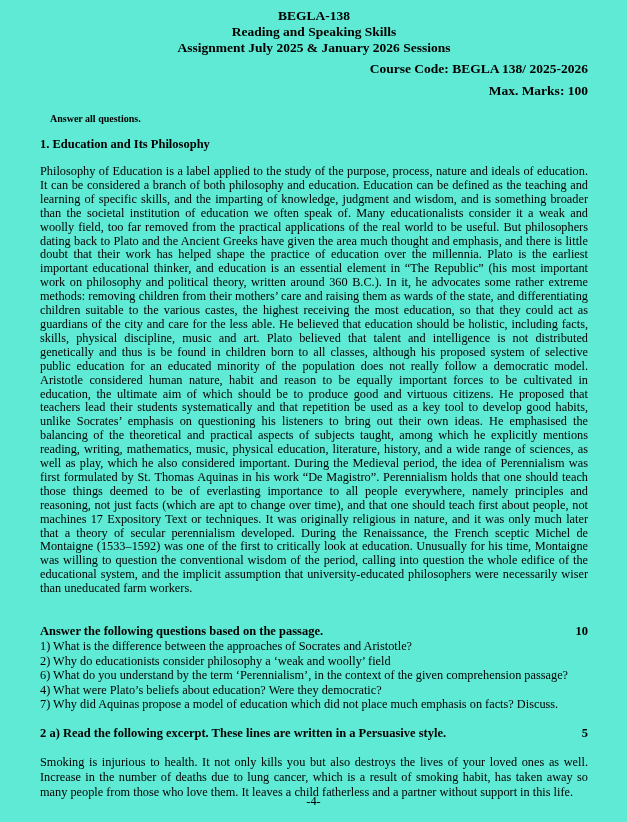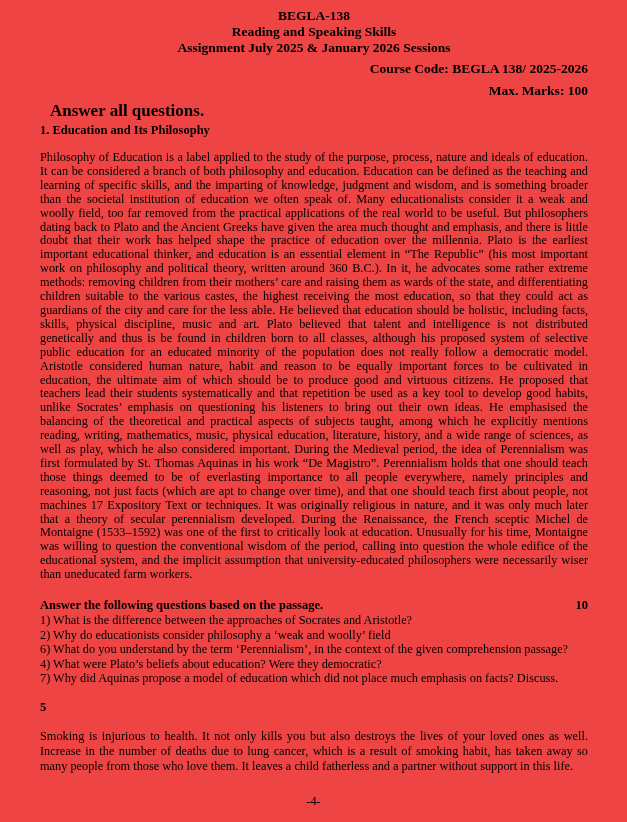--- a/index.html
+++ b/index.html
@@ -5,21 +5,21 @@
   html, body {
     margin: 0;
     padding: 0;
     background: #ffffff;
   }
   .page {
     position: relative;
     width: 627px;
     height: 822px;
     margin: 0 auto;
-    background: #ef4444;
+    background: #5eead4;
     color: #000000;
     font-family: "Liberation Serif", "DejaVu Serif", serif;
     box-sizing: border-box;
     padding: 8px 39px 0 40px;
     overflow: hidden;
   }
   .header-center {
     text-align: center;
     font-weight: bold;
     font-size: 13.5px;
@@ -27,47 +27,47 @@
   }
   .right-line {
     text-align: right;
     font-weight: bold;
     font-size: 13.5px;
     line-height: 16px;
   }
   .course-code-line { margin-top: 5px; }
   .max-marks-line   { margin-top: 6px; }
   .instruction {
-    margin-top: 4px;
+    margin-top: 12px;
     padding-left: 10px;
     font-weight: bold;
-    font-size: 17px;
+    font-size: 10px;
     line-height: 15px;
   }
   .section-heading {
-    margin-top: 5px;
+    margin-top: 11px;
     font-weight: bold;
     font-size: 12.5px;
     line-height: 15px;
   }
   .passage {
     margin-top: 13px;
     text-align: justify;
     font-size: 12.3px;
     line-height: 13.9px;
   }
   .heading-row {
     display: flex;
     justify-content: space-between;
     align-items: baseline;
     font-weight: bold;
     font-size: 12.5px;
     line-height: 15px;
   }
-  .questions-heading-row { margin-top: 16px; }
+  .questions-heading-row { margin-top: 28px; }
   .q2a-row { margin-top: 14px; }
   .questions-list {
     font-size: 12.3px;
     line-height: 14.6px;
   }
   .excerpt {
     margin-top: 14px;
     text-align: justify;
     font-size: 12.3px;
     line-height: 15px;
@@ -108,20 +108,21 @@
 
   <div class="questions-list">
     <div>1) What is the difference between the approaches of Socrates and Aristotle?</div>
     <div>2) Why do educationists consider philosophy a ‘weak and woolly’ field</div>
     <div>6) What do you understand by the term ‘Perennialism’, in the context of the given comprehension passage?</div>
     <div>4) What were Plato’s beliefs about education?  Were they democratic?</div>
     <div>7) Why did Aquinas propose a model of education which did not place much emphasis on facts? Discuss.</div>
   </div>
 
   <div class="heading-row q2a-row">
+    <span>2 a) Read the following excerpt. These lines are written in a Persuasive style.</span>
     <span>5</span>
   </div>
 
   <div class="excerpt">Smoking is injurious to health. It not only kills you but also destroys the lives of your loved ones as well. Increase in the number of deaths due to lung cancer, which is a result of smoking habit, has taken away so many people from those who love them. It leaves a child fatherless and a partner without support in this life.</div>
 
   <div class="footer">-4-</div>
 
 </div>
 
 </body></html>

